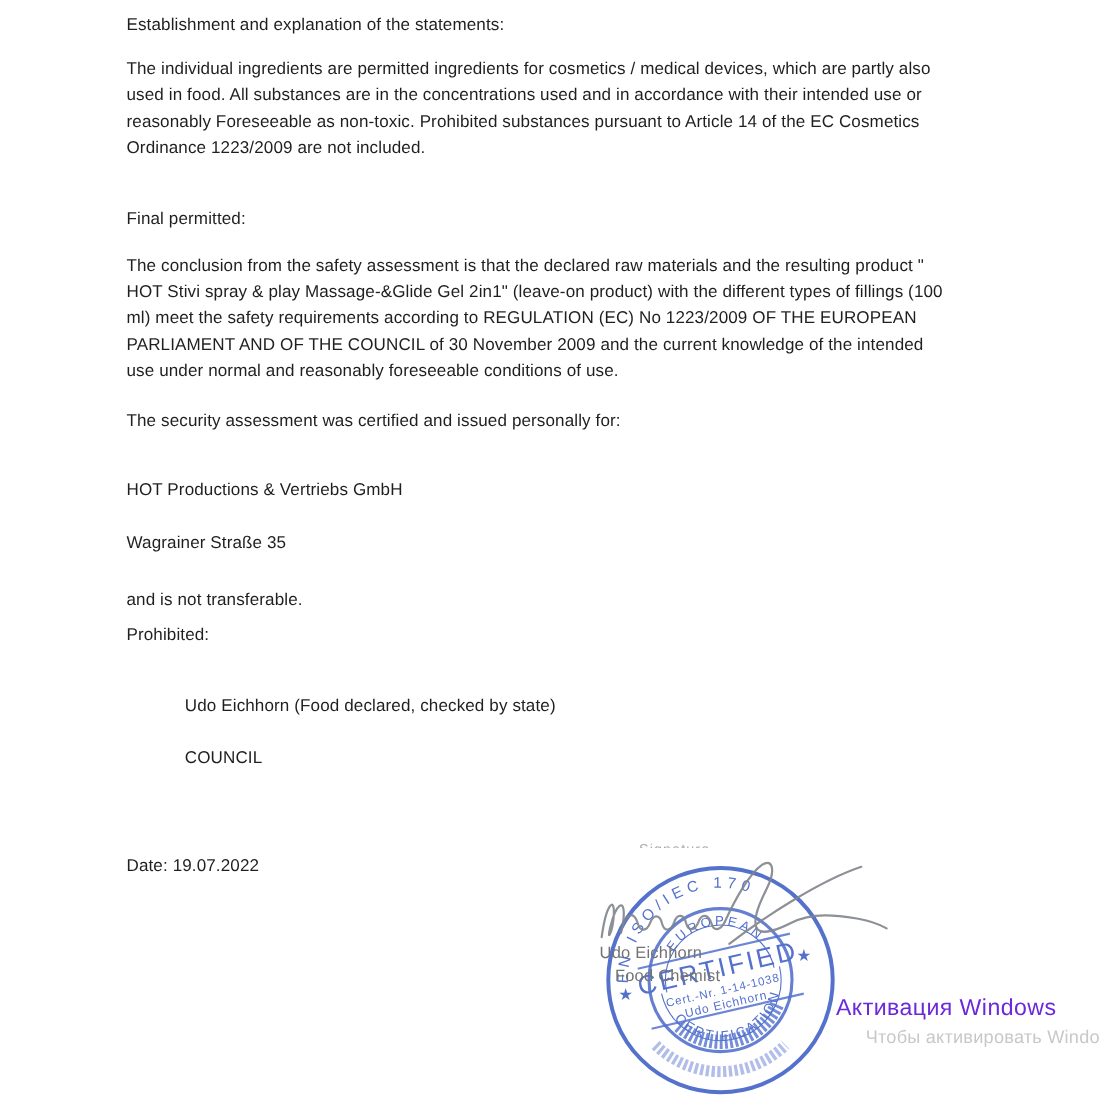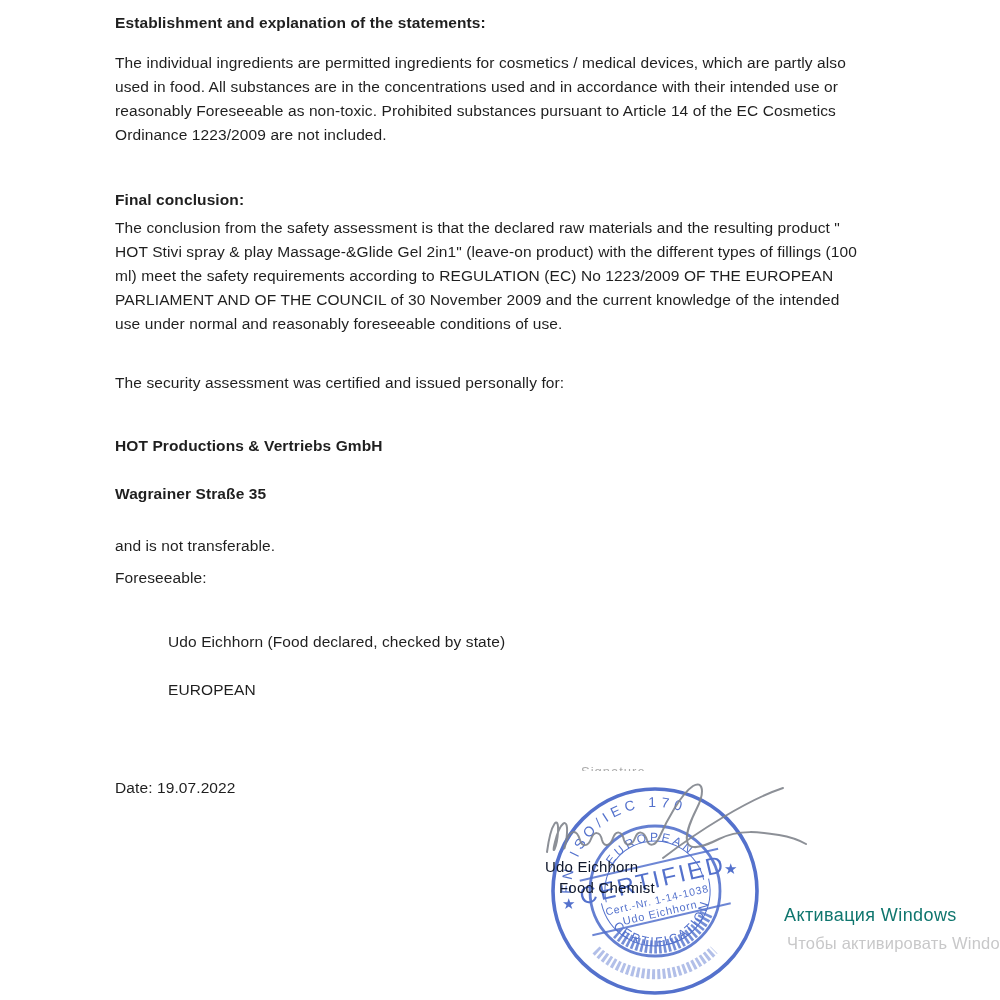--- a/index.html
+++ b/index.html
@@ -12,45 +12,45 @@
     color: #1f1f1f;
   }
   .tblock {
     position: absolute;
     left: 115px;
     font-size: 15.5px;
     line-height: 24px;
     white-space: pre-line;
     letter-spacing: 0.1px;
   }
-  .bold { font-weight: 700; }
+  .bold { font-weight: 400; }
   .sig-fragment {
     position: absolute;
     left: 581px; top: 764px;
     font-size: 13px;
     color: #8f8f8f;
     height: 7px;
     overflow: hidden;
     opacity: 0.75;
     letter-spacing: 1px;
   }
   .stamp-svg { position: absolute; left: 538px; top: 778px; }
   .sign-svg  { position: absolute; left: 535px; top: 770px; }
   .signer-label {
     position: absolute;
     font-size: 15px;
-    color: #0f172a;
+    color: #737373;
     letter-spacing: 0.2px;
     font-weight: 500;
   }
   .wm1 {
     position: absolute;
-    left: 784px; top: 905px;
-    font-size: 18px;
-    color: #0f766e;
+    left: 760px; top: 905px;
+    font-size: 21px;
+    color: #6d28d9;
     letter-spacing: 0.4px;
     white-space: nowrap;
   }
   .wm2 {
     position: absolute;
     left: 787px; top: 934px;
     font-size: 16.5px;
     color: #c8c8c9;
     letter-spacing: 0.2px;
     white-space: nowrap;
@@ -59,42 +59,42 @@
 </head>
 <body>
 
 <div class="tblock bold" style="top:11px">Establishment and explanation of the statements:</div>
 
 <div class="tblock" style="top:51px">The individual ingredients are permitted ingredients for cosmetics / medical devices, which are partly also
 used in food. All substances are in the concentrations used and in accordance with their intended use or
 reasonably Foreseeable as non-toxic. Prohibited substances pursuant to Article 14 of the EC Cosmetics
 Ordinance 1223/2009 are not included.</div>
 
-<div class="tblock bold" style="top:188px">Final conclusion:</div>
+<div class="tblock bold" style="top:188px">Final permitted:</div>
 
-<div class="tblock" style="top:216px">The conclusion from the safety assessment is that the declared raw materials and the resulting product "
+<div class="tblock" style="top:230px">The conclusion from the safety assessment is that the declared raw materials and the resulting product "
 HOT Stivi spray &amp; play Massage-&amp;Glide Gel 2in1" (leave-on product) with the different types of fillings (100
 ml) meet the safety requirements according to REGULATION (EC) No 1223/2009 OF THE EUROPEAN
 PARLIAMENT AND OF THE COUNCIL of 30 November 2009 and the current knowledge of the intended
 use under normal and reasonably foreseeable conditions of use.</div>
 
 <div class="tblock" style="top:371px">The security assessment was certified and issued personally for:</div>
 
 <div class="tblock bold" style="top:410px">
   <div>HOT Productions &amp; Vertriebs GmbH</div>
   <div>Wagrainer Straße 35</div>
 </div>
 
 <div class="tblock" style="top:534px">and is not transferable.</div>
 
-<div class="tblock" style="top:566px">Foreseeable:</div>
+<div class="tblock" style="top:566px">Prohibited:</div>
 
 <div class="tblock" style="top:606px; left:168px">
   <div>Udo Eichhorn (Food declared, checked by state)</div>
-  <div>EUROPEAN</div>
+  <div>COUNCIL</div>
 </div>
 
 <div class="tblock" style="top:776px">Date: 19.07.2022</div>
 
 <div class="sig-fragment">Signature</div>
 
 <svg class="stamp-svg" width="234" height="226" viewBox="0 0 234 226">
   <defs>
     <filter id="soft">
         <feGaussianBlur stdDeviation="0.35"></feGaussianBlur>

